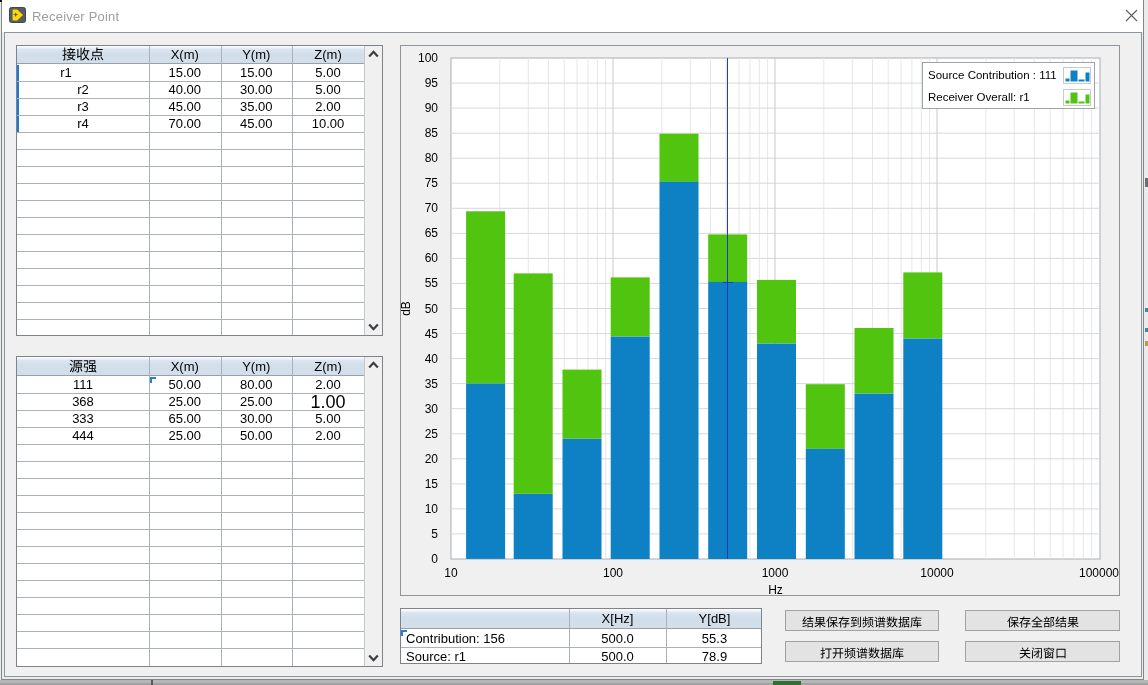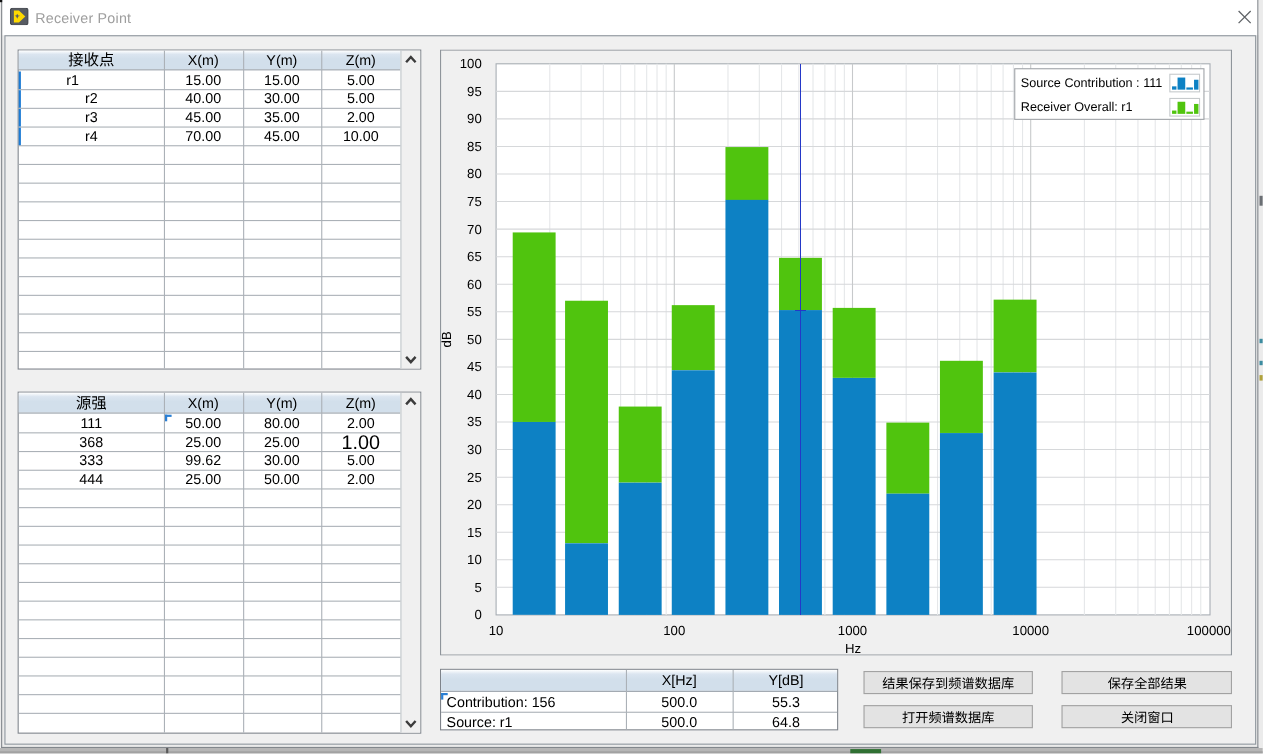--- a/index.html
+++ b/index.html
@@ -143,21 +143,21 @@
     <div class="cell" style="left:149px;top:377px;width:71.5px;height:16px;line-height:16px;font-size:13px">50.00</div>
     <div class="cell" style="left:220.5px;top:377px;width:71.5px;height:16px;line-height:16px;font-size:13px">80.00</div>
     <div class="cell" style="left:292.0px;top:377px;width:72px;height:16px;line-height:16px;font-size:13px">2.00</div>
     <div class="a" style="left:17px;top:410px;width:347px;height:1px;background:#abb1b7"></div>
     <div class="cell" style="left:17px;top:394px;width:132px;height:16px;line-height:16px;font-size:13px">368</div>
     <div class="cell" style="left:149px;top:394px;width:71.5px;height:16px;line-height:16px;font-size:13px">25.00</div>
     <div class="cell" style="left:220.5px;top:394px;width:71.5px;height:16px;line-height:16px;font-size:13px">25.00</div>
     <div class="cell" style="left:292.0px;top:394px;width:72px;height:16px;line-height:16px;font-size:18px">1.00</div>
     <div class="a" style="left:17px;top:427px;width:347px;height:1px;background:#abb1b7"></div>
     <div class="cell" style="left:17px;top:411px;width:132px;height:16px;line-height:16px;font-size:13px">333</div>
-    <div class="cell" style="left:149px;top:411px;width:71.5px;height:16px;line-height:16px;font-size:13px">99.62</div>
+    <div class="cell" style="left:149px;top:411px;width:71.5px;height:16px;line-height:16px;font-size:13px">65.00</div>
     <div class="cell" style="left:220.5px;top:411px;width:71.5px;height:16px;line-height:16px;font-size:13px">30.00</div>
     <div class="cell" style="left:292.0px;top:411px;width:72px;height:16px;line-height:16px;font-size:13px">5.00</div>
     <div class="a" style="left:17px;top:444px;width:347px;height:1px;background:#abb1b7"></div>
     <div class="cell" style="left:17px;top:428px;width:132px;height:16px;line-height:16px;font-size:13px">444</div>
     <div class="cell" style="left:149px;top:428px;width:71.5px;height:16px;line-height:16px;font-size:13px">25.00</div>
     <div class="cell" style="left:220.5px;top:428px;width:71.5px;height:16px;line-height:16px;font-size:13px">50.00</div>
     <div class="cell" style="left:292.0px;top:428px;width:72px;height:16px;line-height:16px;font-size:13px">2.00</div>
     <div class="a" style="left:17px;top:461px;width:347px;height:1px;background:#abb1b7"></div>
     <div class="a" style="left:17px;top:478px;width:347px;height:1px;background:#abb1b7"></div>
     <div class="a" style="left:17px;top:495px;width:347px;height:1px;background:#abb1b7"></div>
@@ -247,21 +247,21 @@
 <div class="a" style="left:569px;top:609px;width:1px;height:54px;background:#abb1b7"></div>
 <div class="a" style="left:666px;top:609px;width:1px;height:54px;background:#abb1b7"></div>
 <div class="a" style="left:401px;top:647px;width:360px;height:1px;background:#abb1b7"></div>
 <div class="cell" style="left:569px;top:609px;width:97px;height:20px;line-height:20px;font-size:13px">X[Hz]</div>
 <div class="cell" style="left:666px;top:609px;width:97px;height:20px;line-height:20px;font-size:13px">Y[dB]</div>
 <div class="a" style="left:406px;top:630px;height:17px;line-height:17px;font-size:13px;color:#000">Contribution: 156</div>
 <div class="cell" style="left:569px;top:630px;width:97px;height:17px;line-height:17px;font-size:13px">500.0</div>
 <div class="cell" style="left:666px;top:630px;width:97px;height:17px;line-height:17px;font-size:13px">55.3</div>
 <div class="a" style="left:406px;top:648px;height:17px;line-height:17px;font-size:13px;color:#000">Source: r1</div>
 <div class="cell" style="left:569px;top:648px;width:97px;height:17px;line-height:17px;font-size:13px">500.0</div>
-<div class="cell" style="left:666px;top:648px;width:97px;height:17px;line-height:17px;font-size:13px">64.8</div>
+<div class="cell" style="left:666px;top:648px;width:97px;height:17px;line-height:17px;font-size:13px">78.9</div>
 <div class="a" style="left:401px;top:630px;width:6px;height:1.5px;background:#2a7fd4"></div>
 <div class="a" style="left:401px;top:630px;width:1.5px;height:6px;background:#2a7fd4"></div>
 <div class="a" style="left:785px;top:610px;width:154px;height:21px;background:#e3e3e3;border:1px solid #a2a2a2;text-align:center;line-height:19px"><svg class="k" style="width:12px;height:12px;vertical-align:-2px" viewBox="0 0 100 100">
         <use href="#u7ed3"></use>
       </svg><svg class="k" style="width:12px;height:12px;vertical-align:-2px" viewBox="0 0 100 100">
         <use href="#u679c"></use>
       </svg><svg class="k" style="width:12px;height:12px;vertical-align:-2px" viewBox="0 0 100 100">
         <use href="#u4fdd"></use>
       </svg><svg class="k" style="width:12px;height:12px;vertical-align:-2px" viewBox="0 0 100 100">
         <use href="#u5b58"></use>

